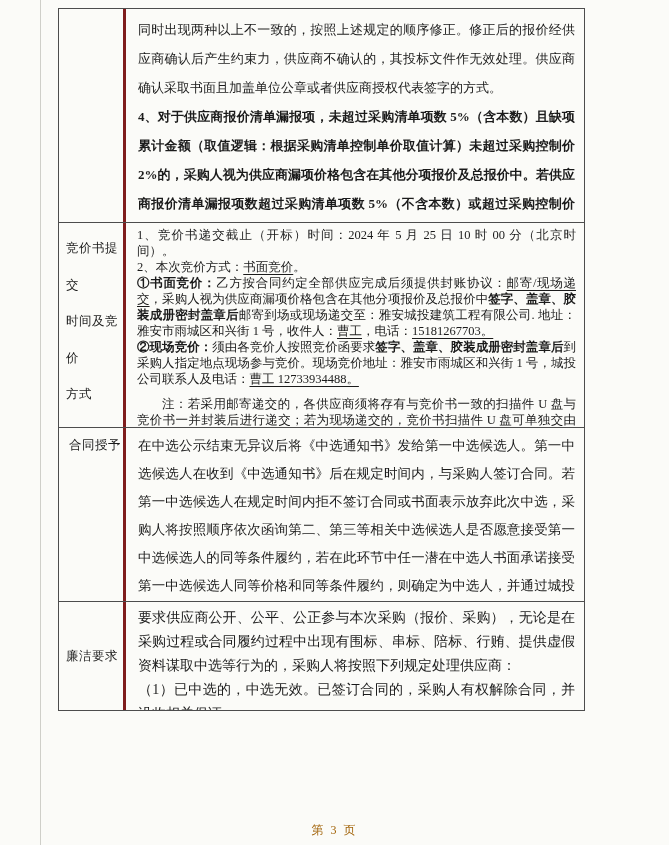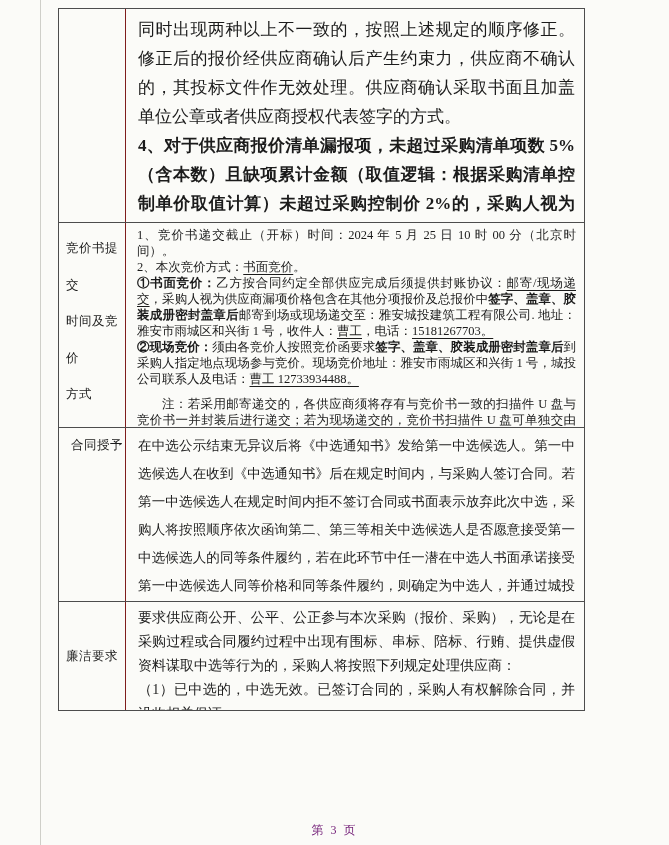--- a/index.html
+++ b/index.html
@@ -15,52 +15,52 @@
   }
   .doc-table{
     position:absolute;left:58px;top:8px;width:527px;
     border:1px solid #4d4d4d;box-sizing:border-box;
     background:transparent;
   }
   .t-row{display:flex;box-sizing:border-box;border-bottom:1px solid #4d4d4d;overflow:hidden;}
   .t-row:last-child{border-bottom:none;}
   .t-label{
     width:67px;flex:0 0 67px;box-sizing:border-box;
-    border-right:1px solid #7f1d1d;
+    border-right:3px solid #7f1d1d;
     font-size:12.5px;letter-spacing:0.5px;
     padding:10px 2px 0 7px;
     white-space:pre-line;line-height:36px;
   }
   .t-label.center{display:flex;align-items:center;padding-top:0;line-height:20px;}
   .t-content{flex:1;box-sizing:border-box;overflow:hidden;}
   .p{margin:0;text-align:justify;}
   
   .row1{height:214px;}
-  .row1 .t-content{padding:6px 9px 0 12px;font-size:17px;line-height:29px;font-family:Liberation Serif, serif;}
+  .row1 .t-content{padding:6px 9px 0 12px;font-size:13px;line-height:29px;font-family:Liberation Serif, serif;}
   
   .row2{height:205px;}
   .row2 .t-content{padding:4px 8px 0 11px;font-size:12.5px;line-height:16px;}
   .row2 .t-label{line-height:36.5px;padding-top:7px;}
   .p.note{text-indent:2em;margin-top:9px;}
   
   .row3{height:82px;}
   .row3 .t-content{padding:4px 9px 0 12px;font-size:13px;line-height:26px;}
   .row3 .t-label{padding-top:6px;line-height:18px;}
   
   .row4{height:174px;}
   .row4 .t-content{padding:4px 9px 0 12px;font-size:13.5px;line-height:28px;}
   .row4 .t-label{padding-top:8px;line-height:18px;text-align:right;}
   
   .row5{height:108px;border-bottom:none;}
   .row5 .t-content{padding:4px 9px 0 12px;font-size:14px;line-height:24px;}
   b,.seg-b{font-weight:bold;}
   .seg-u{text-decoration:underline;text-underline-offset:3px;}
   .footer{
     position:absolute;left:0;top:822px;width:100%;
-    text-align:center;font-size:12px;color:#701a75;letter-spacing:2px;
+    text-align:center;font-size:12px;color:#a16207;letter-spacing:2px;
   }
 </style>
 </head>
 <body>
 
 <div class="scan-line"></div>
 
 <div class="doc-table">
 
   <div class="t-row row1">

